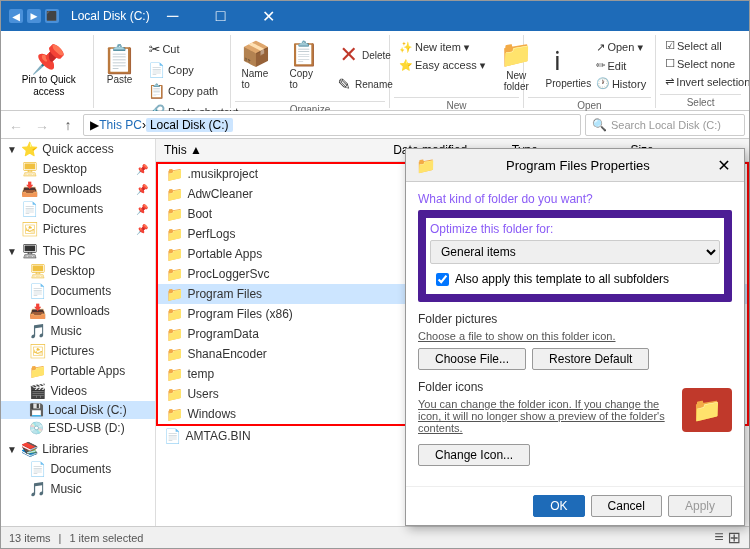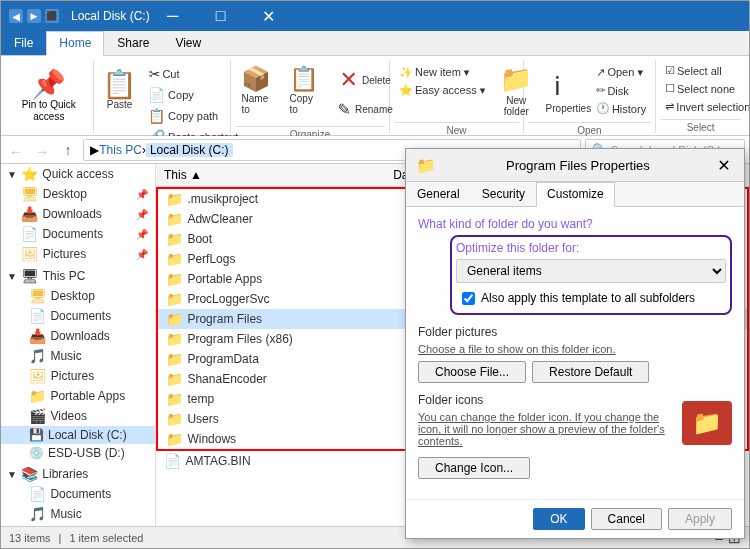--- a/index.html
+++ b/index.html
@@ -54,21 +54,21 @@
     .dialog-title { background: #f0f0f0; border-bottom: 1px solid #ccc; padding: 6px 10px; display: flex; align-items: center; justify-content: space-between; font-size: 13px; font-weight: 500; }
     .dialog-close { width: 20px; height: 20px; display: flex; align-items: center; justify-content: center; cursor: pointer; border: 1px solid transparent; font-size: 16px; }
     .dialog-tabs { display: flex; border-bottom: 1px solid #ccc; background: #f5f5f5; }
     .dialog-tab { padding: 4px 10px; font-size: 12px; cursor: pointer; border: 1px solid transparent; }
     .dialog-tab.active { background: white; border: 1px solid #ccc; border-bottom: 1px solid white; margin-bottom: -1px; }
     .dialog-body { padding: 10px 12px; }
     .dialog-section { margin-bottom: 10px; }
     .dialog-label { font-size: 12px; color: #8b5cf6; margin-bottom: 4px; }
     .dialog-select { width: 100%; padding: 3px 6px; font-size: 12px; border: 1px solid #ccc; border-radius: 2px; appearance: auto; }
     .dialog-checkbox-row { display: flex; align-items: center; gap: 6px; font-size: 12px; margin-top: 4px; padding: 4px 6px; }
-    .optimize-box { border: 2px solid #4c1d95; padding: 4px; border-radius: 8px; margin-left: 32px; }
+    .optimize-box { border: 8px solid #4c1d95; padding: 4px; border-radius: 2px; }
     .dialog-section-title { font-size: 12px; font-weight: 500; color: #333; margin-bottom: 4px; }
     .dialog-section-text { font-size: 11px; color: #555; margin-bottom: 6px; text-decoration: underline; }
     .dialog-btn { padding: 3px 16px; font-size: 12px; border: 1px solid #999; background: #f0f0f0; border-radius: 2px; cursor: pointer; }
     .dialog-btn.primary { background: #1e6bb8; color: white; border-color: #1e6bb8; }
     .dialog-btn.disabled { color: #999; cursor: default; }
     .dialog-footer { display: flex; justify-content: flex-end; gap: 6px; padding: 8px 12px; border-top: 1px solid #eee; }
     .folder-icons-row { display: flex; align-items: center; justify-content: space-between; }
 
     
     .app-window { width: 750px; height: 549px; display: flex; flex-direction: column; border: 1px solid #999; overflow: hidden; }
@@ -91,26 +91,20 @@
       <div class="title-bar-icon" style="background:#4a90d9;width:14px;height:14px;border-radius:2px;font-size:9px;">⬛</div>
     </div>
     <span style="margin-left:4px;">Local Disk (C:)</span>
     <div class="title-bar-controls">
       <div class="tb-btn">─</div>
       <div class="tb-btn">□</div>
       <div class="tb-btn close">✕</div>
     </div>
   </div>
 
-  <div class="ribbon-tabs" style="border-bottom:1px solid #ccc;">
-    <div class="ribbon-tab" style="background:#1e6bb8;color:white;">File</div>
-    <div class="ribbon-tab active">Home</div>
-    <div class="ribbon-tab">Share</div>
-    <div class="ribbon-tab">View</div>
-  </div>
 
   <div class="ribbon" style="height:80px; align-items:stretch;">
 
     <div class="ribbon-group" style="min-width:55px;align-items:center;padding:2px 4px;">
       <div style="flex:1;display:flex;flex-direction:column;align-items:center;justify-content:center;">
         <div style="display:flex;flex-direction:column;align-items:center;cursor:pointer;padding:2px;border:1px solid transparent;border-radius:2px;">
           <span style="font-size:28px;line-height:1;">📌</span>
           <span style="font-size:10px;text-align:center;line-height:1.2;">Pin to Quick
 access</span>
         </div>
@@ -199,21 +193,21 @@
           <span style="font-size:26px;">ℹ</span>
           <span style="font-size:10px;padding-left:22px;">Properties</span>
         </div>
         <div style="display:flex;flex-direction:column;gap:1px;padding-top:2px;">
           <div class="ribbon-btn-small">
             <span>↗</span>
             <span>Open ▾</span>
           </div>
           <div class="ribbon-btn-small">
             <span>✏</span>
-            <span>Disk</span>
+            <span>Edit</span>
           </div>
           <div class="ribbon-btn-small">
             <span>🕐</span>
             <span>History</span>
           </div>
         </div>
       </div>
       <div class="ribbon-group-label">Open</div>
     </div>
 
@@ -469,25 +463,20 @@
       <span style="cursor:pointer;font-size:16px;">≡</span>
       <span style="cursor:pointer;font-size:16px;">⊞</span>
     </div>
   </div>
 
   <div class="dialog">
     <div class="dialog-title">
       <span style="font-size:16px;">📁</span>
       <span style="margin-left:6px;text-align:right;">Program Files Properties</span>
       <div class="dialog-close">✕</div>
-    </div>
-    <div class="dialog-tabs">
-      <div class="dialog-tab">General</div>
-      <div class="dialog-tab">Security</div>
-      <div class="dialog-tab active">Customize</div>
     </div>
     <div class="dialog-body">
 
       <div class="dialog-section">
         <div class="dialog-label">What kind of folder do you want?</div>
         <div class="optimize-box">
           <div class="dialog-label" style="margin-bottom:4px;">Optimize this folder for:</div>
           <select class="dialog-select">
             <option>General items</option>
             <option>Documents</option>

